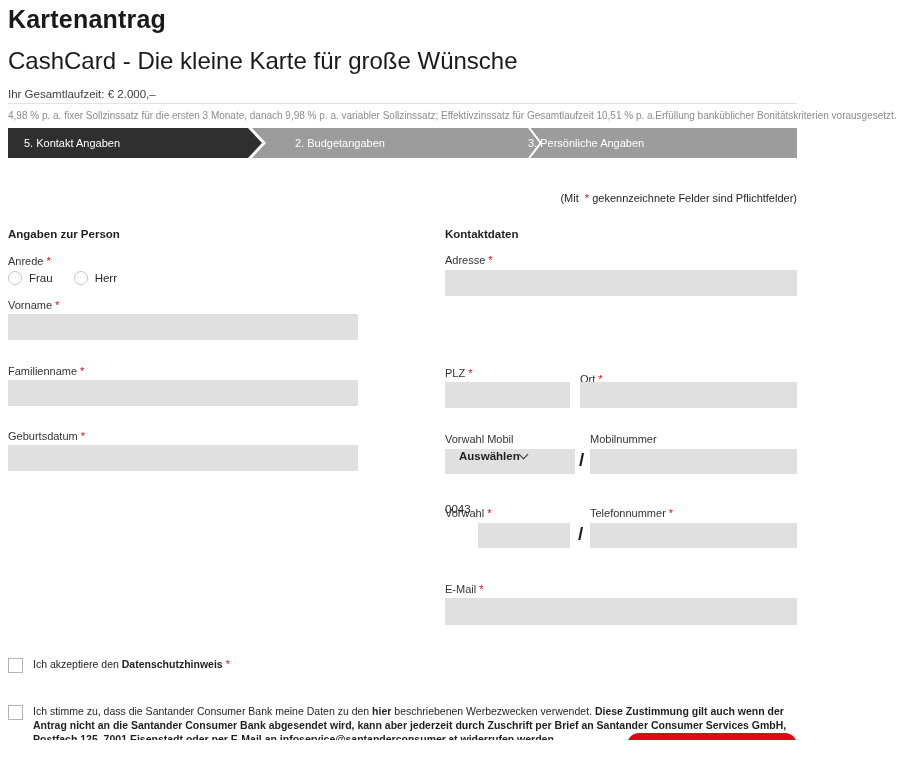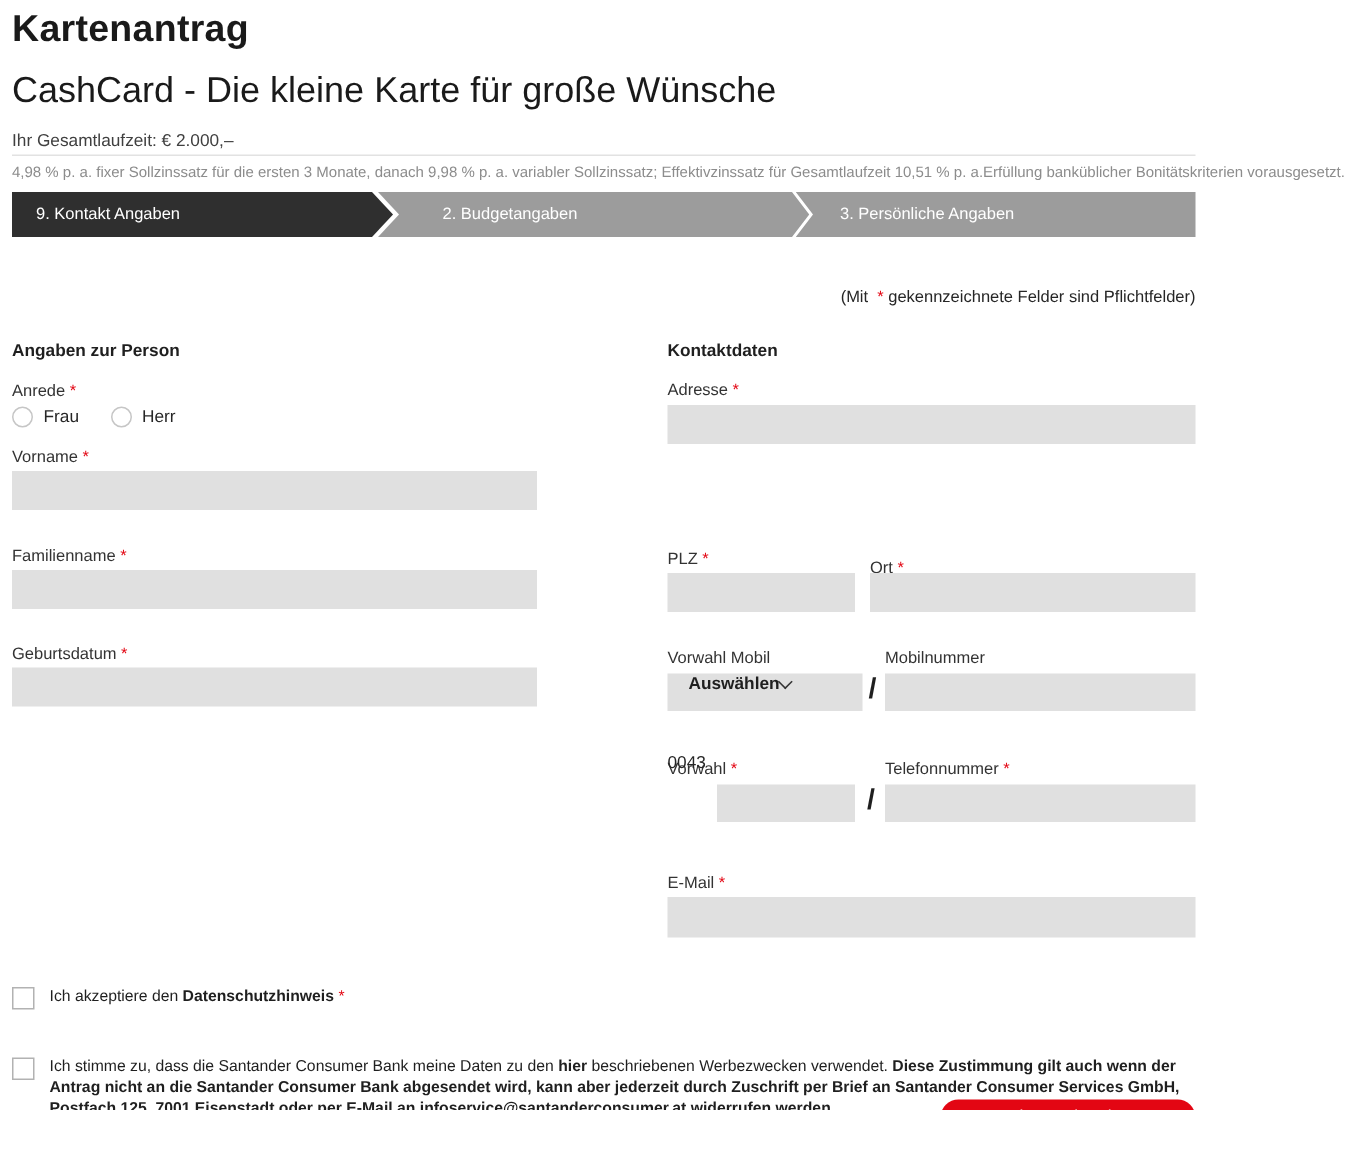--- a/index.html
+++ b/index.html
@@ -13,21 +13,21 @@
   .divider { position:absolute; left:8px; top:103px; width:789px; border-top:1px solid #e2e2e2; }
   .fine-print { position:absolute; left:8px; top:110px; width:860px; font-size:10px; color:#8c8c8c; white-space:nowrap; }
 
   
   .stepper { position:absolute; left:8px; top:128px; width:789px; height:30px; background:#9c9c9c; }
   .step1-outline { position:absolute; left:0; top:0; width:258px; height:30px; background:#ffffff;
       clip-path:polygon(0 0, 244px 0, 258px 15px, 244px 30px, 0 30px); }
   .step1-seg { position:absolute; left:0; top:0; width:254px; height:30px; background:#2f2f2f;
       clip-path:polygon(0 0, 240px 0, 254px 15px, 240px 30px, 0 30px); }
   .step-label { position:absolute; top:0; height:30px; line-height:30px; font-size:11px; color:#ffffff; white-space:nowrap; }
-  .sl1 { left:16px; } .sl2 { left:287px; } .sl3 { left:552px; }
+  .sl1 { left:16px; } .sl2 { left:287px; } .sl3 { left:520px; }
   .chev23 { position:absolute; left:520px; top:0; width:14px; height:30px; background:#ffffff;
       clip-path:polygon(0 0, 18% 0, 100% 50%, 18% 100%, 0 100%, 82% 50%); }
 
   .required-note { position:absolute; top:192px; left:8px; width:789px; text-align:right; font-size:11px; color:#262626; }
 
   .req { color:#e30613; margin-left:3px; }
 
   .section-heading { position:absolute; font-size:11.5px; font-weight:bold; color:#1f1f1f; }
   .field-label { position:absolute; font-size:11px; color:#333333; }
   .tbox { position:absolute; background:#e0e0e0; border:0; height:26px; }
@@ -58,21 +58,21 @@
 
   <h1 class="title">Kartenantrag</h1>
   <h2 class="subtitle">CashCard - Die kleine Karte für große Wünsche</h2>
   <div class="limit-line">Ihr Gesamtlaufzeit: € 2.000,–</div>
   <div class="divider"></div>
   <div class="fine-print">4,98 % p. a. fixer Sollzinssatz für die ersten 3 Monate, danach 9,98 % p. a. variabler Sollzinssatz; Effektivzinssatz für Gesamtlaufzeit 10,51 % p. a.Erfüllung banküblicher Bonitätskriterien vorausgesetzt.</div>
 
   <div class="stepper">
     <div class="step1-outline"></div>
     <div class="step1-seg"></div>
-    <span class="step-label sl1">9. Kontakt Angaben</span>
+    <span class="step-label sl1">5. Kontakt Angaben</span>
     <span class="step-label sl2">2. Budgetangaben</span>
     <div class="chev23"></div>
     <span class="step-label sl3">3. Persönliche Angaben</span>
   </div>
 
   <div class="required-note">
     <span>(Mit</span>
     <span class="req">*</span>
     <span>gekennzeichnete Felder sind Pflichtfelder)</span>
   </div>

